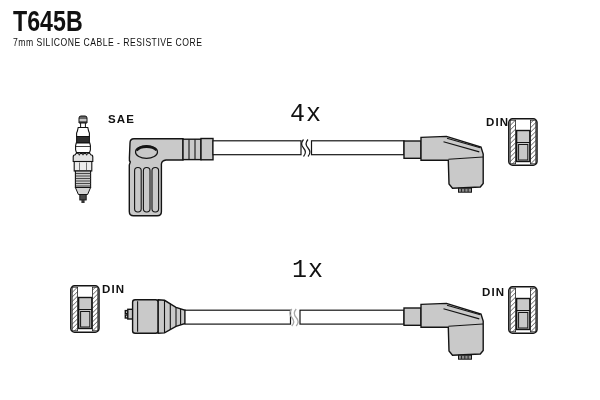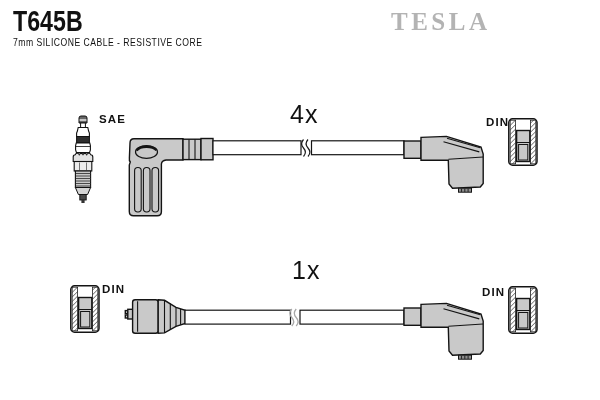--- a/index.html
+++ b/index.html
@@ -12,40 +12,39 @@
   .page{position:relative;width:600px;height:400px;background:#fff;overflow:hidden;
         font-family:"Liberation Sans",sans-serif;color:#111;}
   .pn{position:absolute;left:13px;top:5px;font-size:29px;font-weight:bold;
       transform:scaleX(0.80);transform-origin:0 0;white-space:nowrap;}
   .sub{position:absolute;left:13px;top:36px;font-size:10.5px;letter-spacing:0.6px;
        transform:scaleX(0.82);transform-origin:0 0;white-space:nowrap;}
   .brand{position:absolute;left:391px;top:8px;font-family:"Liberation Serif",serif;
          font-weight:bold;font-size:25px;letter-spacing:3.5px;color:var(--brand-gray);
          white-space:nowrap;}
   .lbl{position:absolute;font-size:11.5px;font-weight:bold;letter-spacing:1.1px;white-space:nowrap;}
-  .lbl-sae{left:99px;top:113px;}
+  .lbl-sae{left:108px;top:113px;}
   .lbl-din-tr{left:486px;top:116px;}
   .lbl-din-bl{left:102px;top:283px;}
   .lbl-din-br{left:482px;top:286px;}
-  .qty{position:absolute;font-size:25px;font-weight:400;letter-spacing:1px;white-space:nowrap;}
+  .qty{position:absolute;font-size:25px;font-weight:400;letter-spacing:1px;white-space:nowrap;font-family:Liberation Mono, monospace;}
   .qty-top{left:290px;top:100px;}
   .qty-bottom{left:292px;top:256px;}
   svg.diagram{position:absolute;left:0;top:0;}
   .cf{fill:var(--connector-fill);stroke:var(--outline);stroke-width:1.4;}
   .wf{fill:var(--cable-fill);stroke:var(--outline);stroke-width:1.2;}
   .ln{fill:none;stroke:var(--outline);stroke-width:1.1;}
 </style>
 </head>
 <body>
 
 <div class="page">
 
   <div class="pn">T645B</div>
   <div class="sub">7mm SILICONE CABLE - RESISTIVE CORE</div>
-  <div class="brand">TESLA</div>
 
   <span class="lbl lbl-sae">SAE</span>
   <span class="qty qty-top">4x</span>
   <span class="lbl lbl-din-tr">DIN</span>
   <span class="lbl lbl-din-bl">DIN</span>
   <span class="qty qty-bottom">1x</span>
   <span class="lbl lbl-din-br">DIN</span>
 
   <svg class="diagram" width="600" height="400" viewBox="0 0 600 400">
     <defs>

